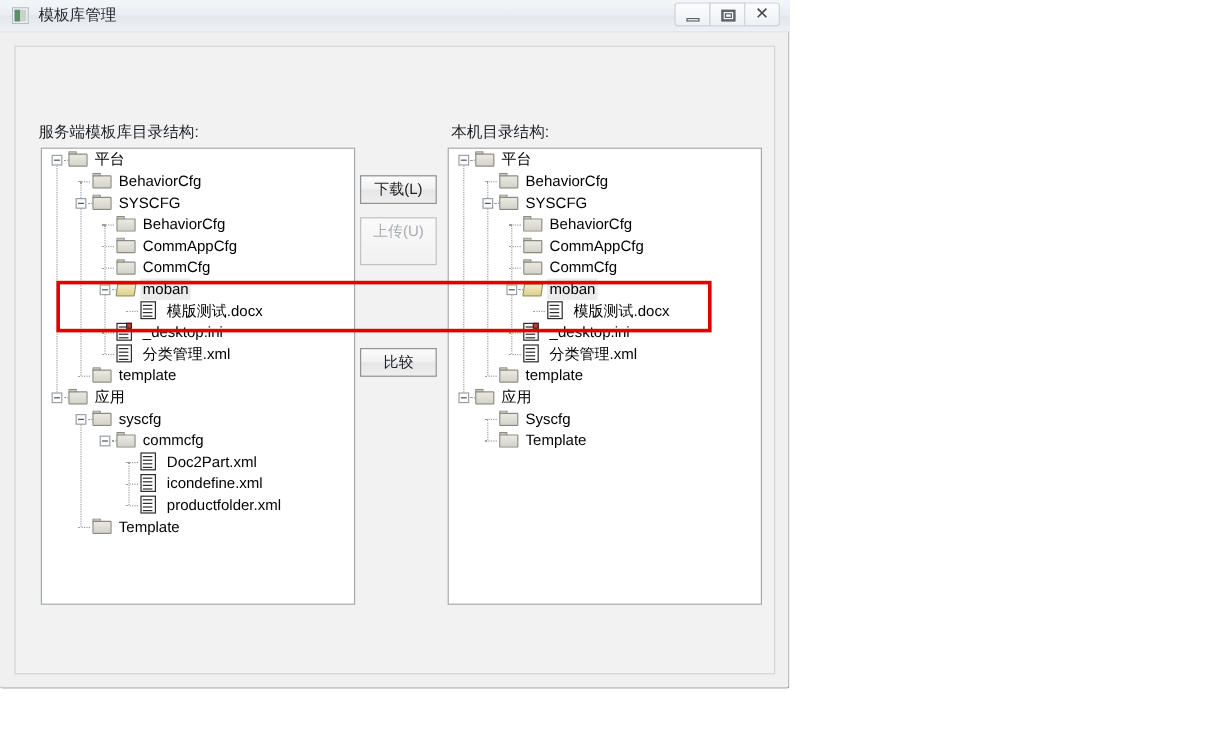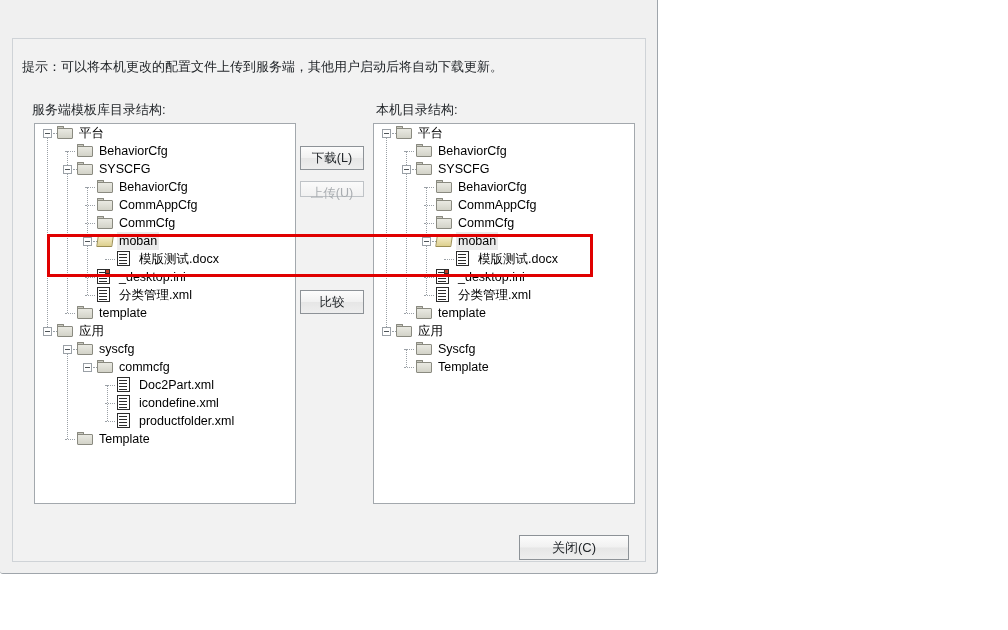--- a/index.html
+++ b/index.html
@@ -200,21 +200,21 @@
     background: linear-gradient(to bottom, #fcfcfc 0%, #f1f1f1 48%, #e6e6e6 52%, #eeeeee 100%);
     border: 1px solid #8d9297;
     box-sizing: border-box;
     text-align: center;
     white-space: nowrap;
     font-family: "Liberation Sans", sans-serif;
   }
   .btn.disabled { color: #a8acb0; border-color: #bfc3c7;
     background: linear-gradient(to bottom, #fafafa, #f1f1f1); }
   #btn-download { left: 300px; top: 146px; width: 64px; height: 24px; line-height: 22px; }
-  #btn-upload   { left: 300px; top: 181px; width: 64px; height: 16px; line-height: 22px; }
+  #btn-upload   { left: 300px; top: 181px; width: 64px; height: 40px; line-height: 22px; }
   #btn-compare  { left: 300px; top: 290px; width: 64px; height: 24px; line-height: 22px; }
   #btn-close    { left: 519px; top: 535px; width: 110px; height: 25px; line-height: 23px; font-size: 13px; }
 
   
   .redbox {
     position: absolute; left: 47px; top: 234px;
     width: 546px; height: 43px;
     border: 3px solid #e00000;
     box-sizing: border-box;
     pointer-events: none;
@@ -227,24 +227,41 @@
     white-space: nowrap;
   }
 </style>
 </head>
 <body>
 
 <div id="root">
 
   <div class="window">
 
+    <div class="titlebar">
+      <div class="title-icon">
+          <i></i>
+          <i class="b"></i>
+        </div>
+      <div class="title-text">模板库管理</div>
+      <div class="win-btns">
+        <div class="win-btn">
+          <span class="glyph-min"></span>
+        </div>
+        <div class="win-btn">
+          <span class="glyph-max"></span>
+        </div>
+        <div class="win-btn">
+          <span class="glyph-close">✕</span>
+        </div>
+      </div>
+    </div>
 
     <div class="content-panel"></div>
 
-    <div class="hint">提示：可以将本机更改的配置文件上传到服务端，其他用户启动后将自动下载更新。</div>
 
     <div class="col-label left">服务端模板库目录结构:</div>
     <div class="col-label right">本机目录结构:</div>
 
     <div class="treebox left">
       <div class="tree" id="tree-server">
           <span class="vline" style="left: 12px; top: 9px; height: 198px;"></span>
           <span class="vline" style="left: 32px; top: 27px; height: 162px;"></span>
           <span class="vline" style="left: 32px; top: 225px; height: 90px;"></span>
           <span class="vline" style="left: 52px; top: 63px; height: 108px;"></span>
@@ -499,20 +516,19 @@
               <span class="body"></span>
             </span>
             <span class="lbl" style="left: 62px;">Template</span>
           </div>
         </div>
     </div>
 
     <div class="btn" id="btn-download">下载(L)</div>
     <div class="btn disabled" id="btn-upload">上传(U)</div>
     <div class="btn" id="btn-compare">比较</div>
-    <div class="btn" id="btn-close">关闭(C)</div>
 
   </div>
 
   <div class="redbox"></div>
 
 
 </div>
 
 </body></html>

